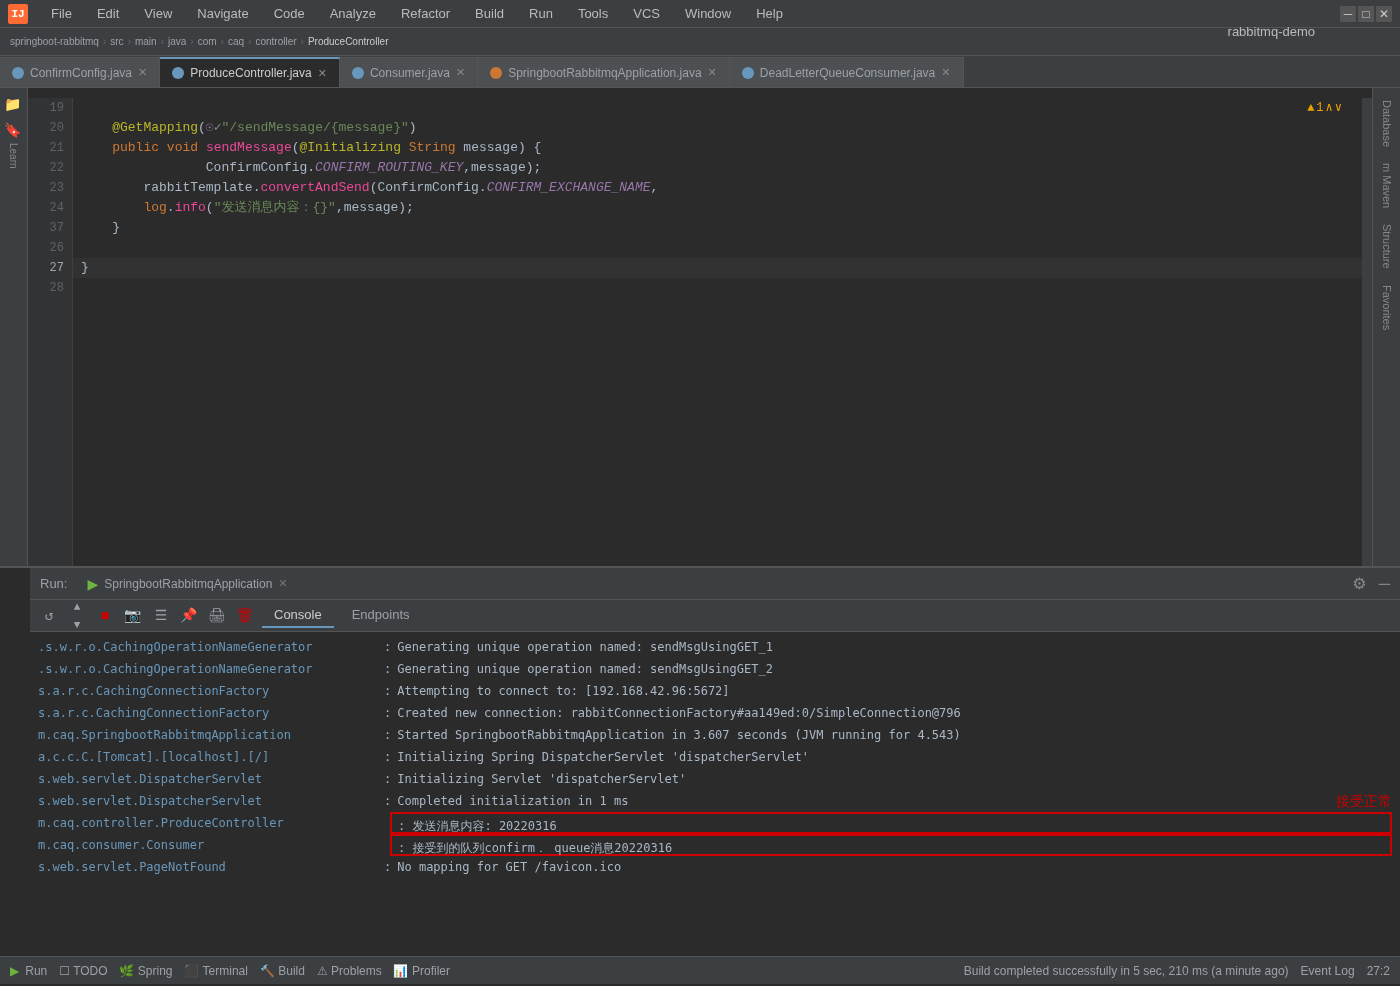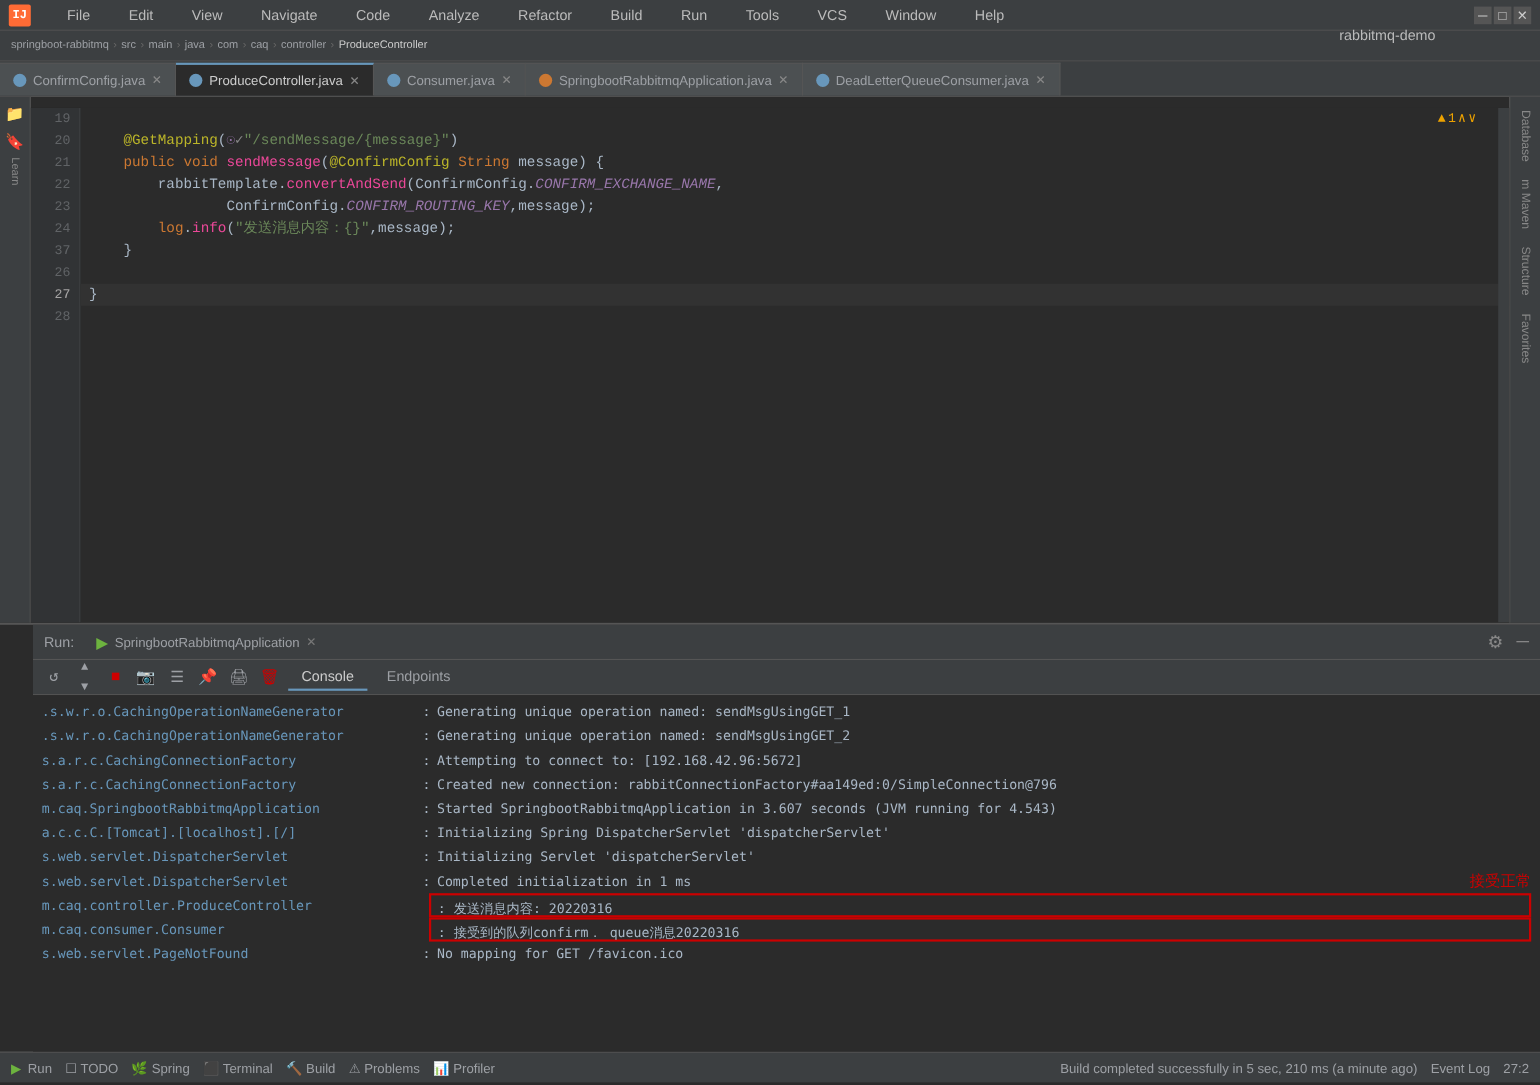--- a/index.html
+++ b/index.html
@@ -1,19 +1,19 @@
 <!DOCTYPE html>
 <html><head>
   <meta charset="utf-8">
   <style>
     * { margin: 0; padding: 0; box-sizing: border-box; }
     body { font-family: 'Consolas', 'Courier New', monospace; background: #2b2b2b; color: #a9b7c6; font-size: 13px; overflow: hidden; width: 1400px; height: 986px; }
 
     
-    .menu-bar { background: #3c3f41; height: 28px; display: flex; align-items: center; padding: 0 8px; gap: 19px; border-bottom: 1px solid #555; }
+    .menu-bar { background: #3c3f41; height: 28px; display: flex; align-items: center; padding: 0 8px; gap: 9px; border-bottom: 1px solid #555; }
     .menu-bar-logo { width: 20px; height: 20px; margin-right: 6px; background: #ff6b35; border-radius: 2px; display: flex; align-items: center; justify-content: center; color: white; font-size: 11px; font-weight: bold; }
     .menu-item { color: #bbbbbb; padding: 2px 8px; cursor: pointer; font-size: 13px; font-family: Arial, sans-serif; }
     .window-title { margin-left: auto; color: #bbbbbb; font-size: 13px; font-family: Arial, sans-serif; margin-top: 36px; }
     .window-controls { display: flex; gap: 2px; margin-left: 16px; }
     .win-btn { width: 16px; height: 16px; border: none; cursor: pointer; background: #555; color: #ccc; font-size: 12px; display: flex; align-items: center; justify-content: center; }
 
     
     .breadcrumb { background: #3c3f41; height: 28px; display: flex; align-items: center; padding: 0 10px; gap: 4px; border-bottom: 1px solid #555; font-size: 10px; color: #9da0a5; font-family: Arial, sans-serif; }
     .breadcrumb-sep { color: #666; }
     .breadcrumb-item { color: #9da0a5; }
@@ -174,23 +174,23 @@
       <div class="line-num">23</div>
       <div class="line-num">24</div>
       <div class="line-num">37</div>
       <div class="line-num">26</div>
       <div class="line-num active">27</div>
       <div class="line-num">28</div>
     </div>
     <div class="code-content">
       <div class="code-line">&nbsp;</div>
       <div class="code-line">    <span class="annotation">@GetMapping</span>(<span style="color:#9876aa">☉</span><span style="color:#888">✓</span><span class="str">"/sendMessage/{message}"</span>)</div>
-      <div class="code-line">    <span class="kw">public</span> <span class="kw">void</span> <span class="method">sendMessage</span>(<span class="annotation">@ConfirmConfig</span> <span class="kw">String</span> message) {</div>
+      <div class="code-line">    <span class="kw">public</span> <span class="kw">void</span> <span class="method">sendMessage</span>(<span class="annotation">@Initializing</span> <span class="kw">String</span> message) {</div>
+      <div class="code-line">                ConfirmConfig.<span class="static-field">CONFIRM_ROUTING_KEY</span>,message);</div>
       <div class="code-line">        rabbitTemplate.<span class="method">convertAndSend</span>(ConfirmConfig.<span class="static-field">CONFIRM_EXCHANGE_NAME</span>,</div>
-      <div class="code-line">                ConfirmConfig.<span class="static-field">CONFIRM_ROUTING_KEY</span>,message);</div>
       <div class="code-line">        <span class="log-kw">log</span>.<span class="method">info</span>(<span class="str">"发送消息内容：{}"</span>,message);</div>
       <div class="code-line">    <span class="bracket">}</span></div>
       <div class="code-line">&nbsp;</div>
       <div class="code-line highlight"><span class="bracket">}</span></div>
       <div class="code-line">&nbsp;</div>
     </div>
 
     <div class="warn-badge">
       ▲ <span>1</span>
       <span>∧</span>

